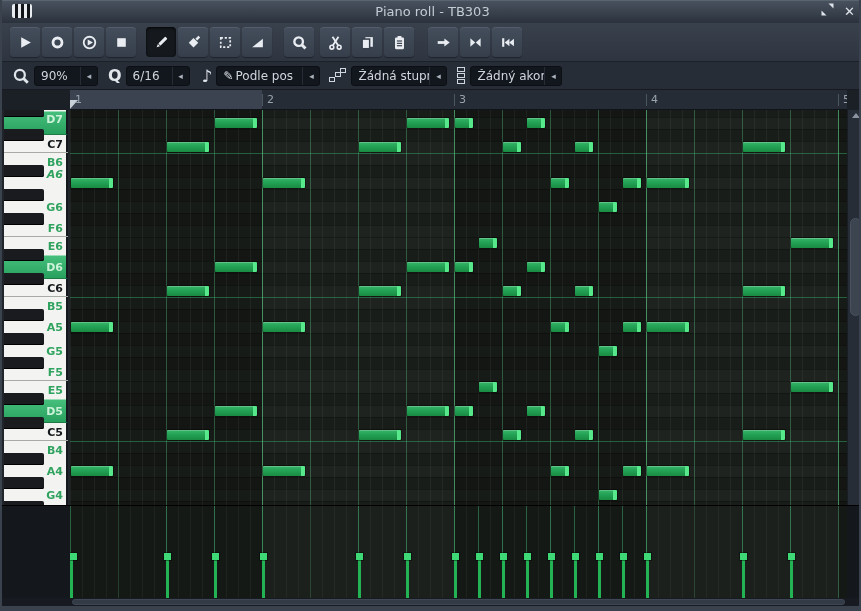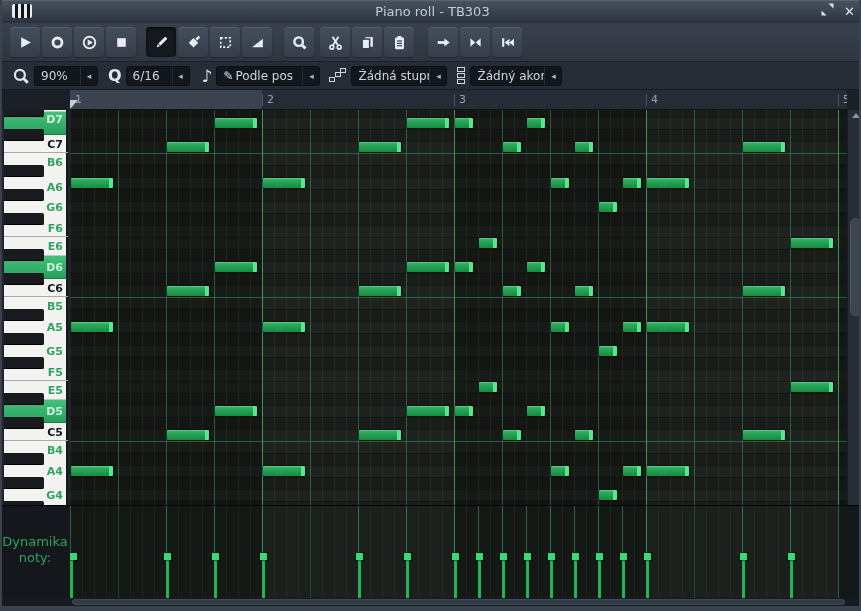--- a/index.html
+++ b/index.html
@@ -304,21 +304,21 @@
   </div>
 
   <div class="main">
     <div class="keyboard" id="keyboard">
         <div class="kb-white" style="top: 0px; height: 395px;"></div>
         <div class="kb-green" style="top: 1px; height: 24px;"></div>
         <div class="kb-label" style="top: 1px; height: 16px; color: rgb(204, 242, 218);">D7</div>
         <div class="kb-sep" style="top: 42px;"></div>
         <div class="kb-label" style="top: 25px; height: 18px; color: rgb(21, 24, 28);">C7</div>
         <div class="kb-label" style="top: 43px; height: 18px; color: rgb(47, 163, 95);">B6</div>
-        <div class="kb-label" style="top: 65px; height: 24px; color: rgb(47, 163, 95);">A6</div>
+        <div class="kb-label" style="top: 52px; height: 24px; color: rgb(47, 163, 95); font-style: italic;">A6</div>
         <div class="kb-label" style="top: 85px; height: 24px; color: rgb(47, 163, 95);">G6</div>
         <div class="kb-sep" style="top: 126px;"></div>
         <div class="kb-label" style="top: 109px; height: 18px; color: rgb(47, 163, 95);">F6</div>
         <div class="kb-label" style="top: 127px; height: 18px; color: rgb(47, 163, 95);">E6</div>
         <div class="kb-green" style="top: 145px; height: 24px;"></div>
         <div class="kb-label" style="top: 145px; height: 24px; color: rgb(204, 242, 218);">D6</div>
         <div class="kb-sep" style="top: 186px;"></div>
         <div class="kb-label" style="top: 169px; height: 18px; color: rgb(21, 24, 28);">C6</div>
         <div class="kb-label" style="top: 187px; height: 18px; color: rgb(47, 163, 95);">B5</div>
         <div class="kb-label" style="top: 205px; height: 24px; color: rgb(47, 163, 95);">A5</div>
@@ -438,21 +438,20 @@
         <div class="note" style="left: 673px; width: 42px; top: 320px;"></div>
       </div>
     <div class="vscroll" style="top:0">
       <span class="sarrow up" style="top:3px"></span>
       <div class="vthumb" style="top:108px;height:98px"></div>
       <span class="sarrow down" style="top:480px"></span>
     </div>
   </div>
 
   <div class="velocity">
-    <div class="vel-label">Dynamika noty:</div>
     <div class="vel-area" id="velarea">
         <div class="stripe" style="left: 192px;"></div>
         <div class="stripe" style="left: 576px;"></div>
         <div class="vel-cells"></div>
         <div class="beatline" style="left: 48px; height: 100%; opacity: 0.55;"></div>
         <div class="beatline" style="left: 96px; height: 100%; opacity: 0.55;"></div>
         <div class="beatline" style="left: 144px; height: 100%; opacity: 0.55;"></div>
         <div class="barline" style="left: 192px; height: 100%; opacity: 0.55;"></div>
         <div class="beatline" style="left: 240px; height: 100%; opacity: 0.55;"></div>
         <div class="beatline" style="left: 288px; height: 100%; opacity: 0.55;"></div>

